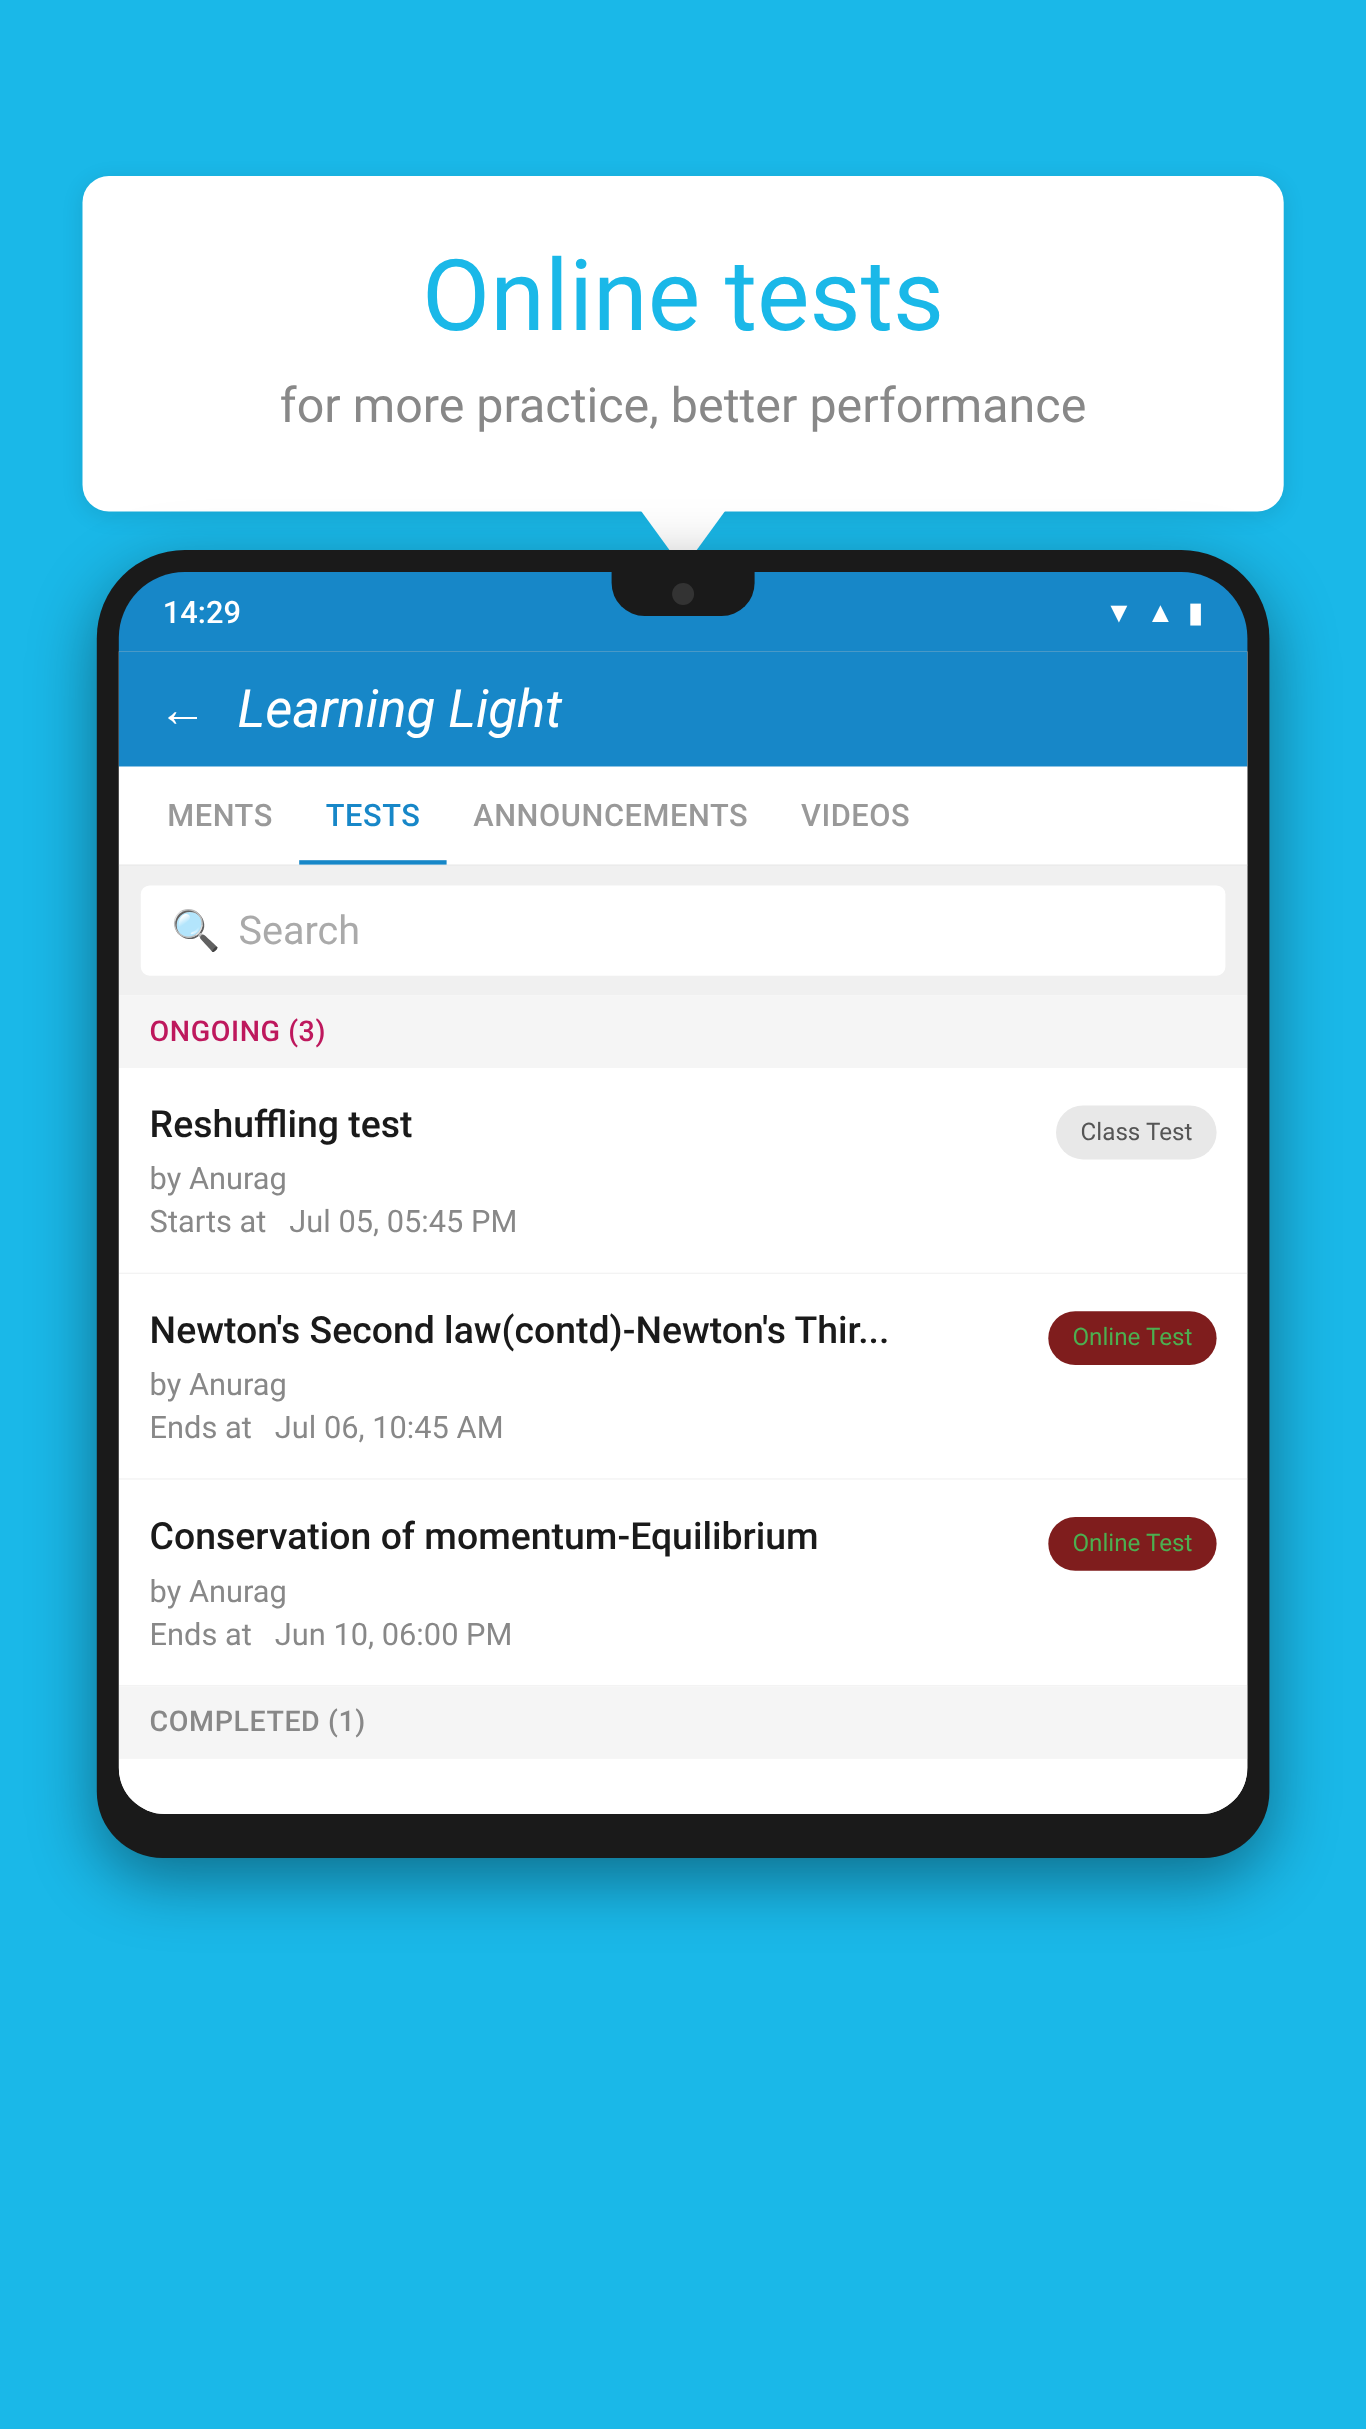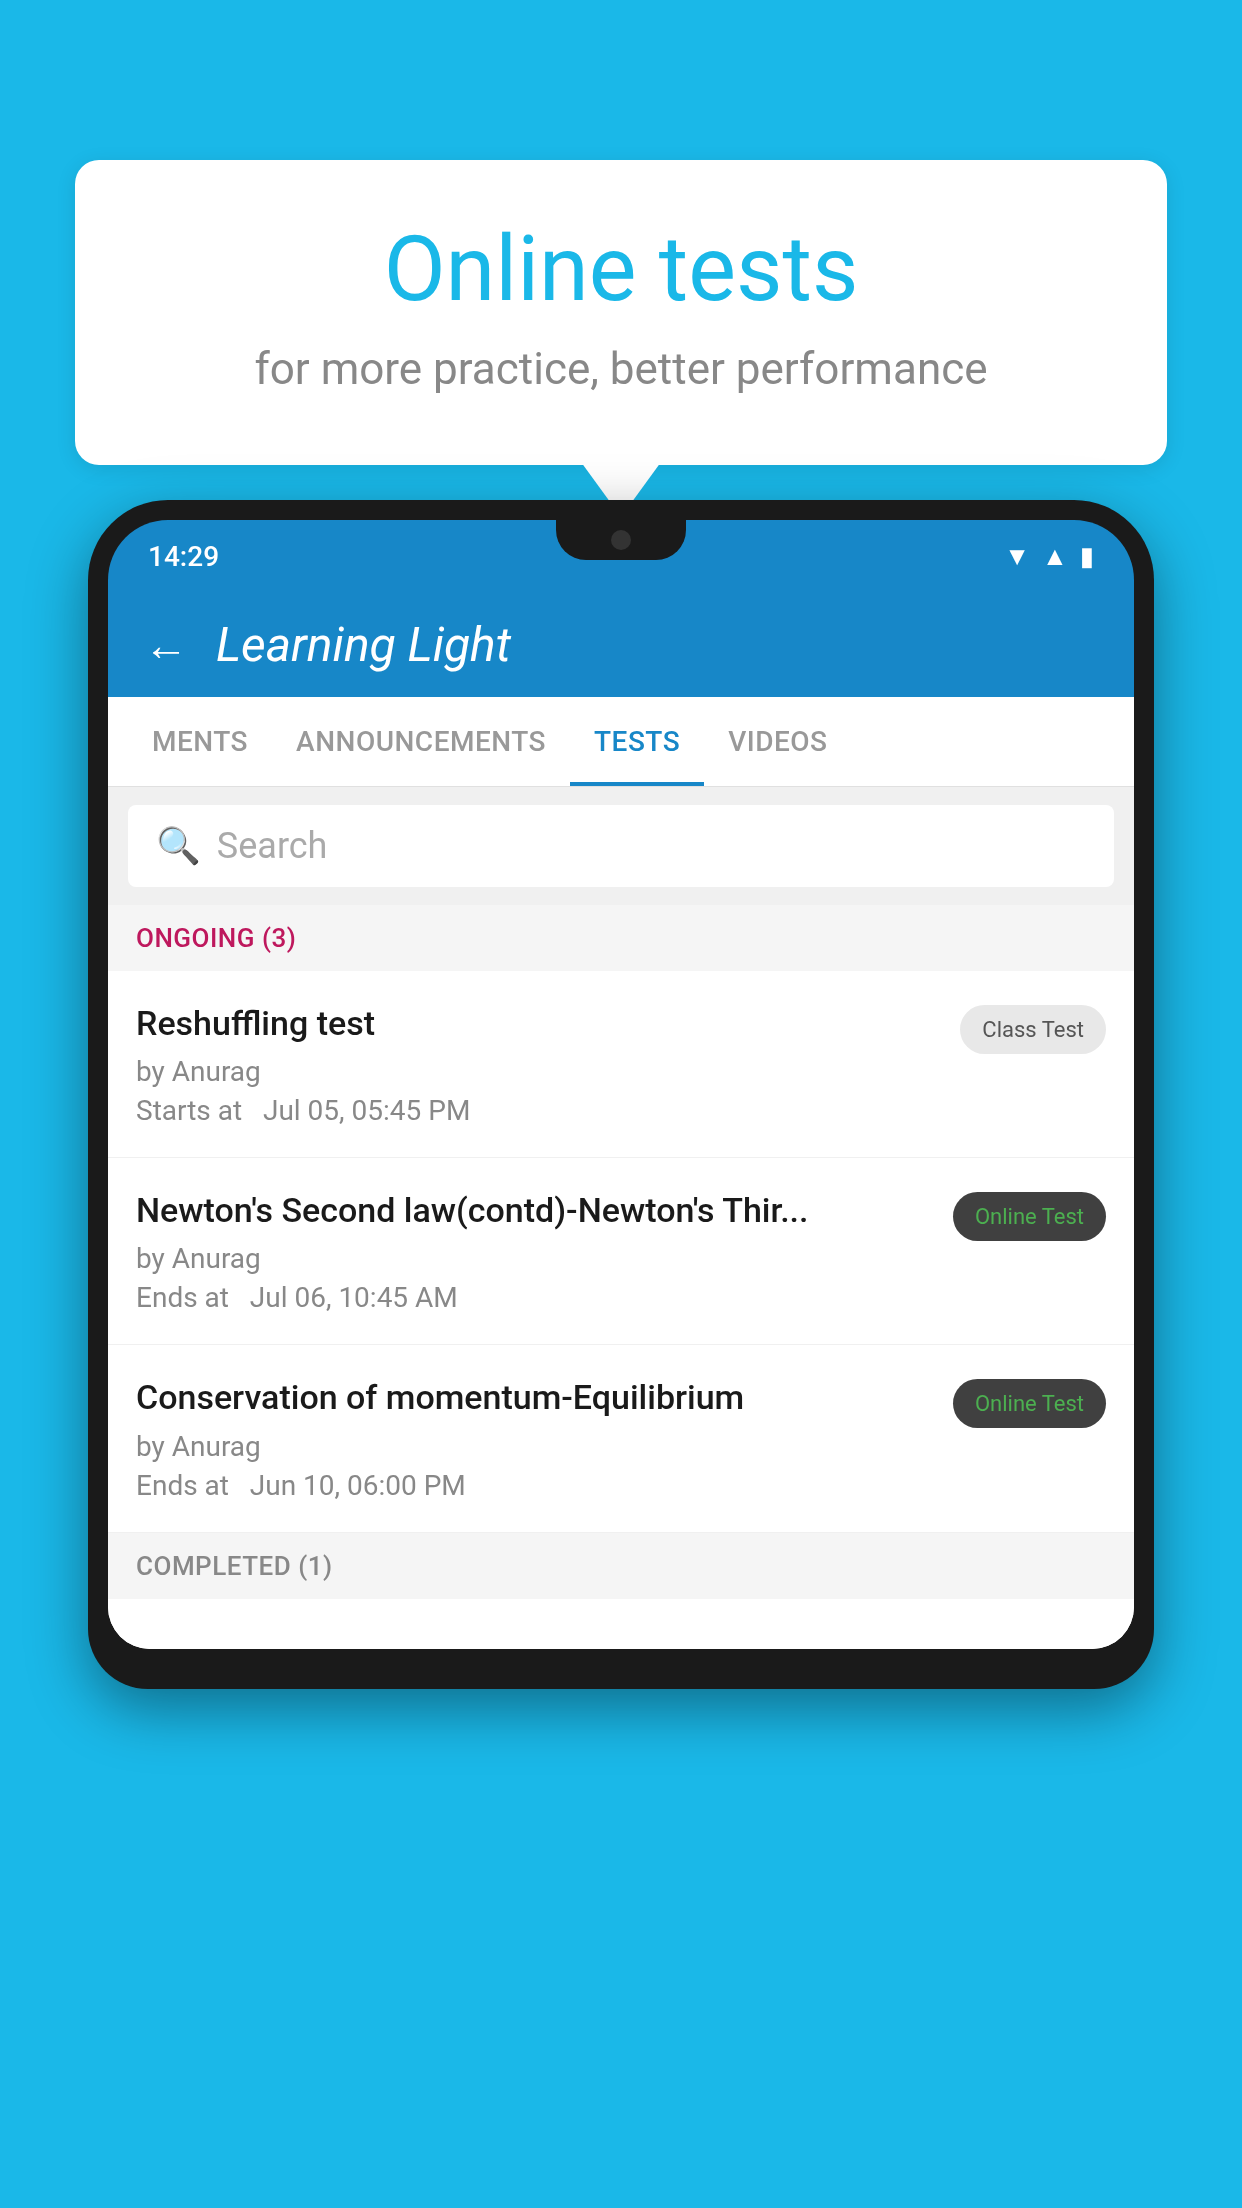--- a/index.html
+++ b/index.html
@@ -269,21 +269,21 @@
       flex-shrink: 0;
       margin-top: 4px;
     }
 
     .badge-class {
       background: #e8e8e8;
       color: #555;
     }
 
     .badge-online {
-      background: #404040;
+      background: #7f1d1d;
       color: #4caf50;
     }
 
     .completed-section {
       background: #f5f5f5;
       padding: 18px 28px;
       font-size: 26px;
       color: #888;
       font-weight: 500;
       letter-spacing: 0.5px;
@@ -316,22 +316,22 @@
 
     <div class="phone-screen">
 
       <div class="app-header">
         <span class="back-arrow">←</span>
         <span class="app-title">Learning Light</span>
       </div>
 
       <div class="tab-bar">
         <div class="tab-item">MENTS</div>
+        <div class="tab-item active">TESTS</div>
         <div class="tab-item">ANNOUNCEMENTS</div>
-        <div class="tab-item active">TESTS</div>
         <div class="tab-item">VIDEOS</div>
       </div>
 
       <div class="search-container">
         <div class="search-bar">
           <span class="search-icon-el">🔍</span>
           <span class="search-placeholder">Search</span>
         </div>
       </div>
 

